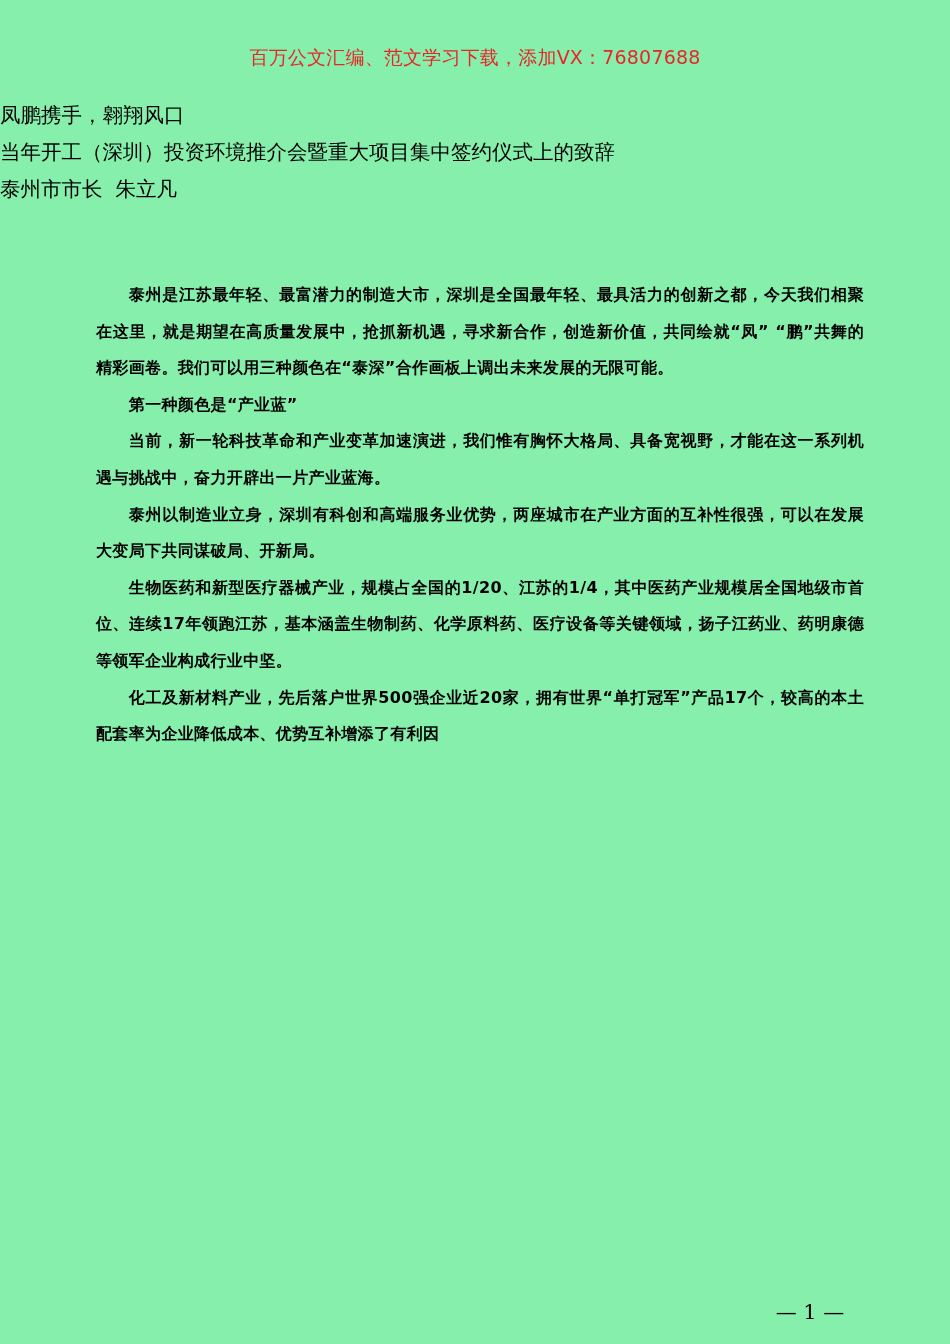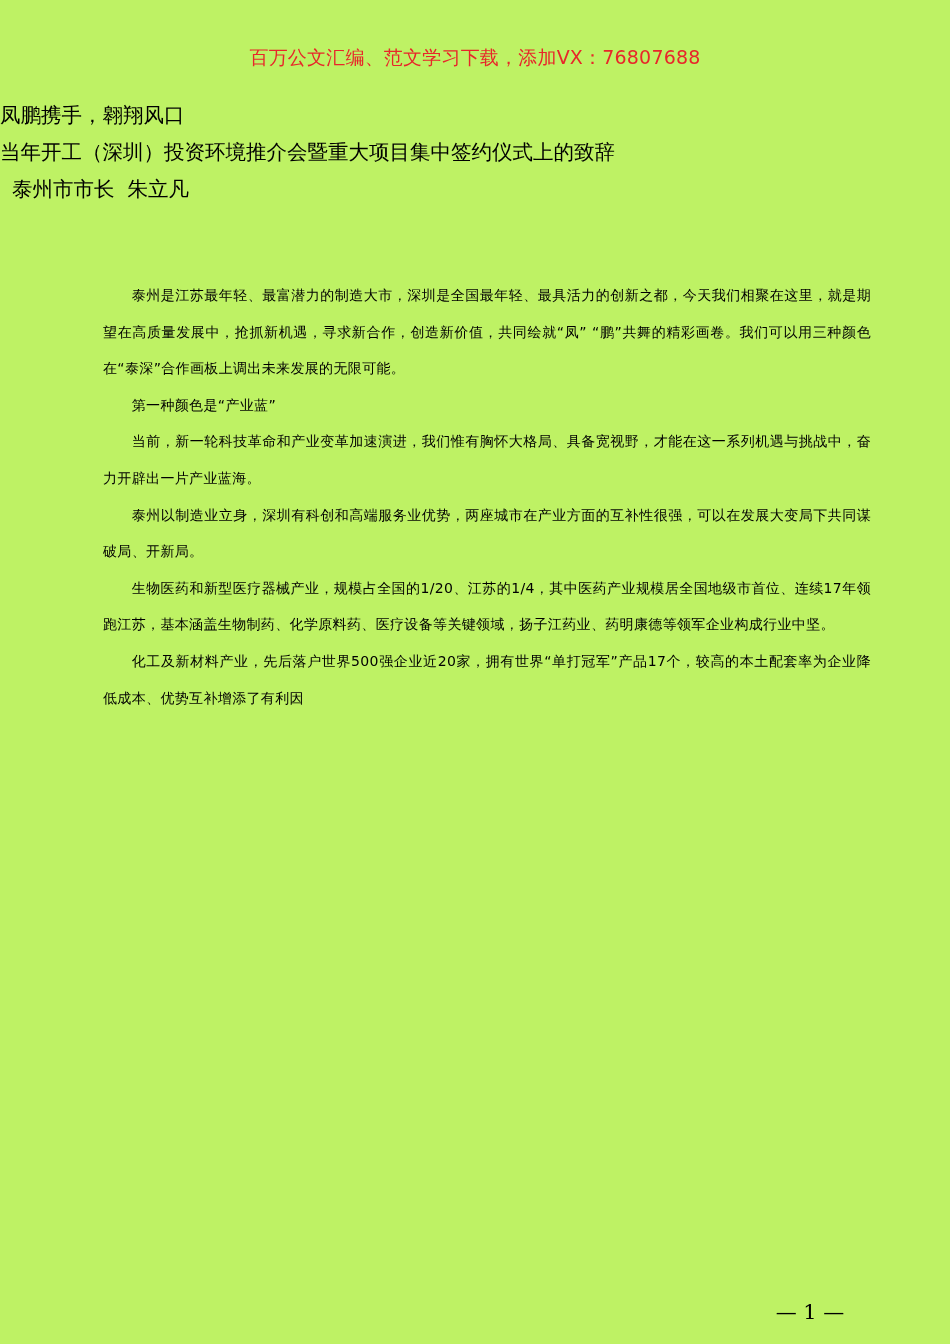--- a/index.html
+++ b/index.html
@@ -13,21 +13,21 @@
       position: relative;
       overflow: hidden;
       font-family: "DejaVu Sans", "Liberation Sans", sans-serif;
       color: #000000;
     }
     .page {
       position: absolute;
       left: 0; top: 0;
       width: 950px;
       height: 1344px;
-      background: #bef264;
+      background: #86efac;
     }
     .watermark {
       position: absolute;
       top: 45px;
       left: 0;
       width: 950px;
       text-align: center;
       font-size: 19px;
       color: #e8262a;
       letter-spacing: 0.2px;
@@ -41,26 +41,27 @@
     }
     .header-line {
       font-size: 20.5px;
       line-height: 37px;
       height: 37px;
       white-space: nowrap;
     }
     .body-text {
       position: absolute;
       top: 277px;
-      left: 103px;
+      left: 96px;
       width: 768px;
-      font-size: 14px;
+      font-size: 16px;
       line-height: 36.6px;
       text-align: justify;
       letter-spacing: 0.35px;
+      font-weight: bold;
     }
     .para {
       margin: 0;
       text-indent: 2.05em;
     }
     .footer-pagenum {
       position: absolute;
       top: 1300px;
       left: 760px;
       width: 100px;
@@ -74,21 +75,21 @@
 </head>
 <body>
 
 <div class="page">
 
   <div class="watermark">百万公文汇编、范文学习下载，添加VX：76807688</div>
 
   <div class="header-block">
     <div class="header-line">凤鹏携手，翱翔风口</div>
     <div class="header-line">当年开工（深圳）投资环境推介会暨重大项目集中签约仪式上的致辞</div>
-    <div class="header-line" style="white-space:pre;padding-left:12px;">泰州市市长  朱立凡</div>
+    <div class="header-line" style="white-space:pre;">泰州市市长  朱立凡</div>
   </div>
 
   <div class="body-text">
     <p class="para">泰州是江苏最年轻、最富潜力的制造大市，深圳是全国最年轻、最具活力的创新之都，今天我们相聚在这里，就是期望在高质量发展中，抢抓新机遇，寻求新合作，创造新价值，共同绘就“凤” “鹏”共舞的精彩画卷。我们可以用三种颜色在“泰深”合作画板上调出未来发展的无限可能。</p>
     <p class="para">第一种颜色是“产业蓝”</p>
     <p class="para">当前，新一轮科技革命和产业变革加速演进，我们惟有胸怀大格局、具备宽视野，才能在这一系列机遇与挑战中，奋力开辟出一片产业蓝海。</p>
     <p class="para">泰州以制造业立身，深圳有科创和高端服务业优势，两座城市在产业方面的互补性很强，可以在发展大变局下共同谋破局、开新局。</p>
     <p class="para">生物医药和新型医疗器械产业，规模占全国的1/20、江苏的1/4，其中医药产业规模居全国地级市首位、连续17年领跑江苏，基本涵盖生物制药、化学原料药、医疗设备等关键领域，扬子江药业、药明康德等领军企业构成行业中坚。</p>
     <p class="para">化工及新材料产业，先后落户世界500强企业近20家，拥有世界“单打冠军”产品17个，较高的本土配套率为企业降低成本、优势互补增添了有利因</p>
   </div>

